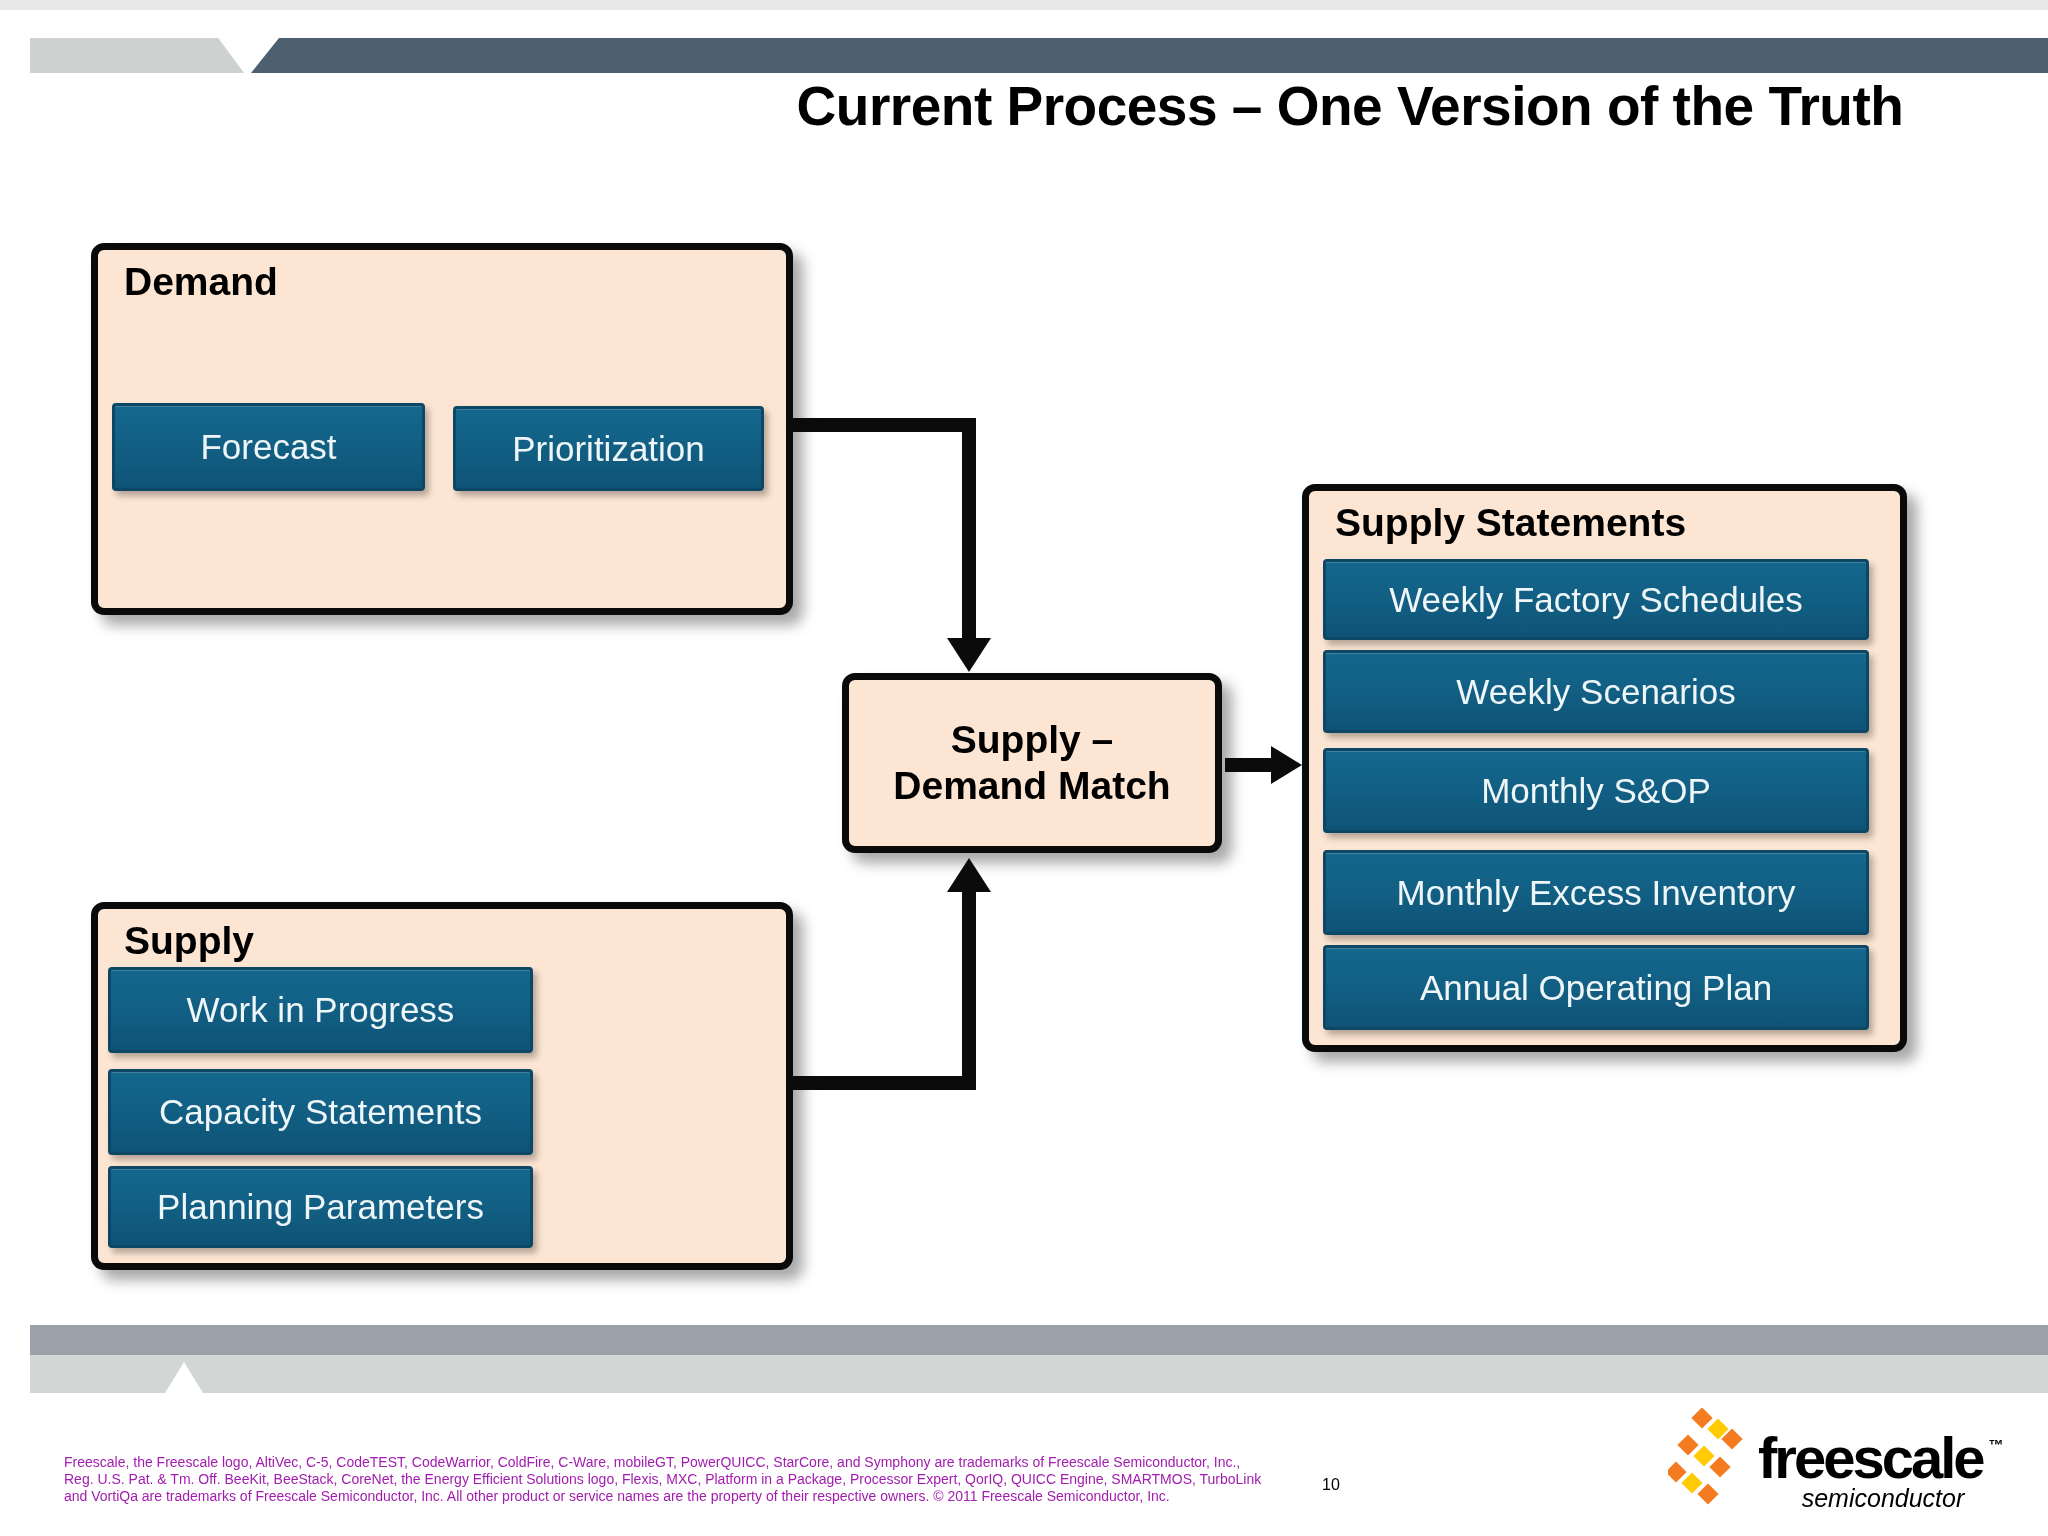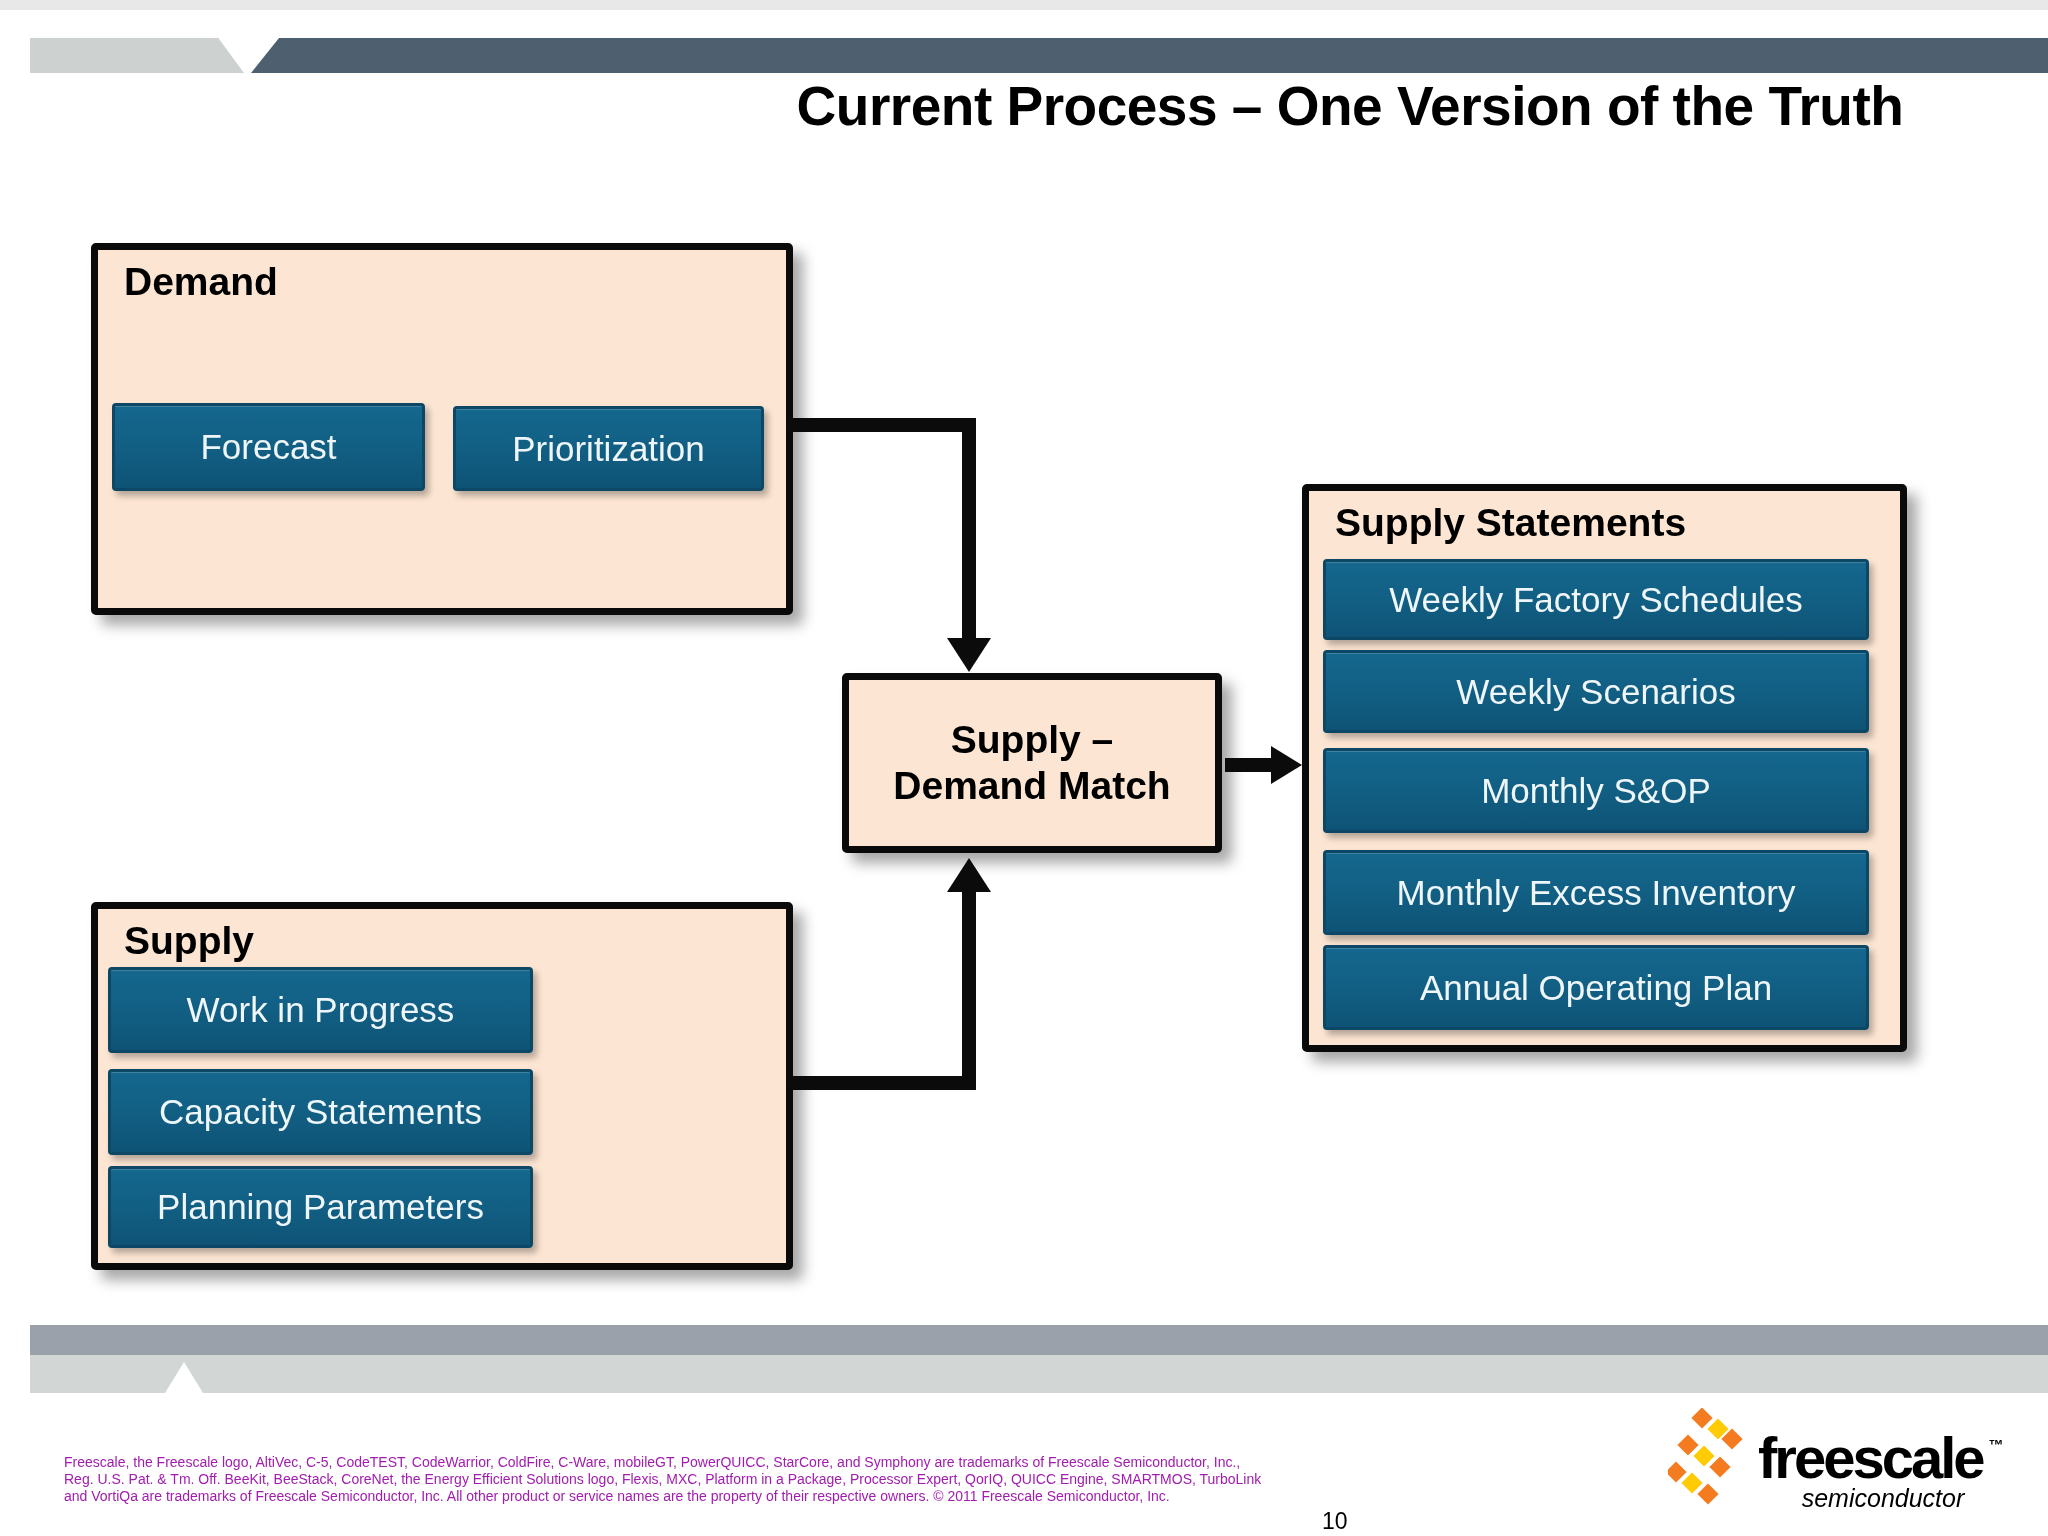--- a/index.html
+++ b/index.html
@@ -10,21 +10,21 @@
   
   .hdr-light{position:absolute;left:30px;top:28px;width:214px;height:35px;
     background:#CDD1D0;clip-path:polygon(0 0,88% 0,100% 100%,0 100%);}
   .hdr-dark{position:absolute;left:251px;top:28px;width:1797px;height:35px;
     background:#4E5F70;clip-path:polygon(28px 0,100% 0,100% 100%,0 100%);}
   
   .title{position:absolute;left:700px;top:64px;width:1300px;text-align:center;
     font-size:55px;font-weight:700;color:#000;letter-spacing:-0.5px;}
   
   .panel{position:absolute;box-sizing:border-box;background:#FCE5D2;
-    border:7px solid #0a0a0a;border-radius:5px;
+    border:7px solid #0a0a0a;border-radius:13px;
     box-shadow:10px 10px 14px rgba(0,0,0,0.35);}
   #demand-panel{left:91px;top:233px;width:702px;height:372px;}
   #supply-panel{left:91px;top:892px;width:702px;height:368px;}
   #stmts-panel{left:1302px;top:474px;width:605px;height:568px;}
   #match-panel{left:842px;top:663px;width:380px;height:180px;
     display:flex;align-items:center;justify-content:center;text-align:center;
     font-weight:700;font-size:39px;line-height:1.18;color:#000;padding:8px 28px;}
   .panel-title{position:absolute;left:26px;top:10px;font-size:39px;font-weight:700;color:#000;}
   
   .chip{position:absolute;box-sizing:border-box;
@@ -64,21 +64,21 @@
     border-bottom:19px solid transparent;border-left:31px solid #0b0b0b;}
   
   .band-dark{position:absolute;left:30px;top:1315px;width:2018px;height:30px;background:#9BA1AA;}
   .band-light{position:absolute;left:30px;top:1345px;width:2018px;height:38px;background:#D2D7D6;}
   .band-notch{position:absolute;left:165px;top:1352px;width:0;height:0;
     border-left:19px solid transparent;border-right:19px solid transparent;
     border-bottom:31px solid #ffffff;}
   
   .footer{position:absolute;left:64px;top:1444px;font-size:14px;line-height:1.22;color:#a21caf;}
   .footer div{white-space:nowrap;}
-  .page-number{position:absolute;left:1322px;top:1498px;font-size:23px;color:#000;}
+  .page-number{position:absolute;left:1322px;top:1466px;font-size:16px;color:#000;}
   
   .logo{position:absolute;left:1668px;top:1398px;width:350px;height:125px;}
   .logo-mark{position:absolute;left:0;top:0;}
   .logo-brand{position:absolute;left:90px;top:16px;font-size:58px;font-weight:700;
     letter-spacing:-3px;color:#000;white-space:nowrap;}
   .logo-tm{font-size:15px;font-weight:700;letter-spacing:0;vertical-align:28px;margin-left:6px;}
   .logo-tag{position:absolute;left:90px;top:76px;width:250px;text-align:center;
     font-style:italic;font-size:25px;color:#000;}
 </style>
 </head>

